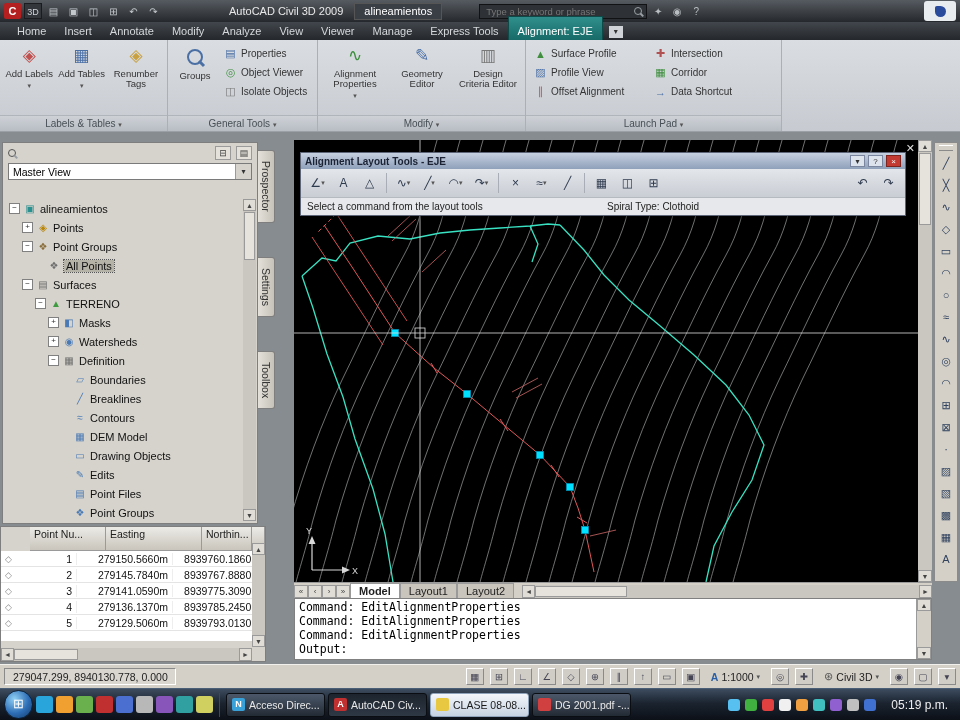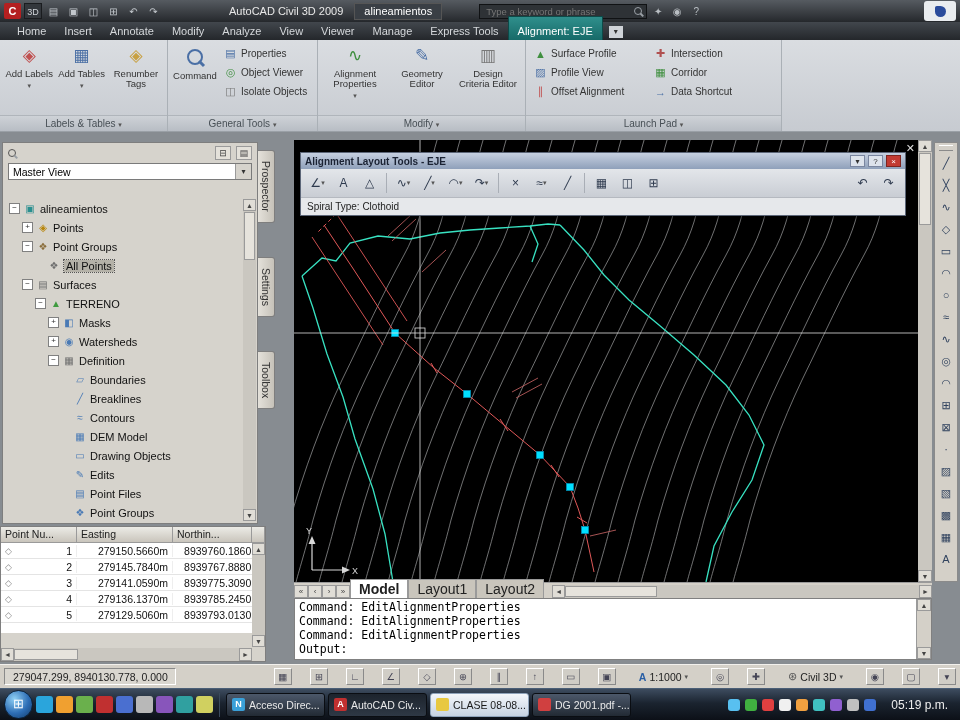--- a/index.html
+++ b/index.html
@@ -90,41 +90,41 @@
   .vscroll .down{position:absolute;bottom:0;left:0;right:0;}
 
   .side-tabs{position:absolute;left:258px;top:150px;width:20px;}
   .vtab{writing-mode:vertical-rl;font-size:10.5px;color:#333;
     background:linear-gradient(90deg,#e4e1da,#c6c2b9);border:1px solid #7e7e7e;border-left:none;
     padding:10px 2px;border-radius:0 3px 3px 0;margin-bottom:34px;box-sizing:border-box;}
 
   
   .points-panel{position:absolute;left:0;top:526px;width:266px;height:136px;
     background:#d6d3cc;border:1px solid #7e7e7e;box-sizing:border-box;}
-  .pt-header{display:flex;height:16px;}
+  .pt-header{display:flex;height:24px;margin-left:29px;}
   .hcell{background:linear-gradient(#ecebe6,#c9c5bc);border-right:1px solid #9a9a9a;
     border-bottom:1px solid #9a9a9a;font-size:10.5px;color:#222;padding:1px 4px;
     box-sizing:border-box;white-space:nowrap;overflow:hidden;}
   .pt-rows{background:#fff;height:90px;position:relative;}
   .prow{display:flex;height:15px;border-bottom:1px solid #e4e4e4;align-items:center;}
   .pcell{font-size:10.5px;color:#111;padding:0 4px;box-sizing:border-box;
     border-right:1px solid #eee;white-space:nowrap;overflow:hidden;}
   .num{display:flex;justify-content:space-between;align-items:center;}
   .pdia{color:#8a8a8a;font-size:9px;}
   .r{text-align:right;}
   .pt-vscroll{position:absolute;right:0;top:16px;bottom:14px;width:13px;background:#cac7c0;}
   .pt-hscroll{position:absolute;left:0;right:13px;bottom:0;height:13px;background:#cac7c0;
     display:flex;align-items:stretch;}
   .hbtn{width:13px;background:#e0ddd6;border:1px solid #9a9a9a;font-size:7px;
     text-align:center;line-height:11px;color:#444;box-sizing:border-box;}
   .hthumb{width:62px;background:#e6e3dc;border:1px solid #9a9a9a;margin:1px 0;}
 
   
   .statusrow{position:absolute;left:0;top:664px;width:960px;height:24px;background:#d4d0c8;
-    border-top:1px solid #f2f0ec;display:flex;align-items:center;gap:18px;
+    border-top:1px solid #f2f0ec;display:flex;align-items:center;gap:6px;
     padding:6px 4px;box-sizing:border-box;}
   .coordcell{width:172px;height:17px;line-height:17px;background:#d9d6cf;font-size:10.5px;color:#222;
     border:1px solid;border-color:#8a8a8a #fff #fff #8a8a8a;padding:0 8px;box-sizing:border-box;white-space:nowrap;}
   .sr-spacer{flex:1;}
   .tg{width:18px;height:17px;border:1px solid;border-color:#fff #8a8a8a #8a8a8a #fff;
     background:#d0cdc6;font-size:9.5px;text-align:center;line-height:16px;color:#445;box-sizing:border-box;}
   .srchip{display:flex;align-items:center;gap:3px;font-size:10.5px;color:#222;padding:0 5px;}
   .srA{color:#2a5fa5;font-weight:bold;}
   .gear{color:#555;font-size:11px;}
 
@@ -150,21 +150,21 @@
   .lt-gap{flex:1;}
   .lt-status{height:18px;background:#e6e8eb;border-top:1px solid #b5b9c0;display:flex;
     align-items:center;font-size:10px;color:#222;padding:0 6px;box-sizing:border-box;}
   .lt-status .prompt{width:300px;}
 
   
   .modeltabs{position:absolute;left:294px;top:582px;width:638px;height:16px;background:#d4d0c8;
     display:flex;align-items:flex-end;box-sizing:border-box;border-top:1px solid #9a9a9a;}
   .mnav{width:14px;height:13px;background:#e0ddd6;border:1px solid #9a9a9a;font-size:8px;
     text-align:center;line-height:12px;color:#444;box-sizing:border-box;}
-  .mtab{font-size:14px;color:#222;padding:1px 8px;border:1px solid #9a9a9a;border-bottom:none;
+  .mtab{font-size:11px;color:#222;padding:1px 8px;border:1px solid #9a9a9a;border-bottom:none;
     background:#c9c5bc;white-space:nowrap;}
   .mtab.active{background:#fff;font-weight:bold;}
   .mt-scroll{flex:1;height:13px;background:#cac7c0;display:flex;margin-left:8px;}
   .mt-scroll .hthumb{width:90px;}
 
   
   .cmdwin{position:absolute;left:294px;top:598px;width:638px;height:62px;background:#fff;
     border:1px solid #808080;box-sizing:border-box;}
   .cmdlines{position:absolute;left:0;top:0;right:15px;bottom:0;padding:1px 4px;overflow:hidden;}
   .cmd{font-family:"DejaVu Sans Mono",monospace;font-size:11.5px;color:#000;height:14px;white-space:pre;}
@@ -265,21 +265,21 @@
       </div>
       <div class="rgroup-label">
         <span>Labels &amp; Tables</span> <span class="dd">▾</span>
       </div>
     </div>
 
     <div class="rgroup" style="width:150px">
       <div class="rgroup-body">
         <div class="bigbtn" style="width:44px">
           <span class="magbig"></span>
-          <span>Command</span>
+          <span>Groups</span>
         </div>
         <div class="smallcol">
           <div class="smallitem">
             <span class="sicon" style="color:#4a6fa5">▤</span>
             <span>Properties</span>
           </div>
           <div class="smallitem">
             <span class="sicon" style="color:#3f8f3f">◎</span>
             <span>Object Viewer</span>
           </div>
@@ -664,20 +664,21 @@
           </span>
         <span class="lt-gap"></span>
         <span class="lt-cell">
             <span>↶</span>
           </span>
         <span class="lt-cell">
             <span>↷</span>
           </span>
       </div>
       <div class="lt-status">
+        <span class="prompt">Select a command from the layout tools</span>
         <span>Spiral Type: Clothoid</span>
       </div>
     </div>
   </div>
 
   <div class="cv-vscroll">
     <div class="sbtn">▲</div>
     <div class="sthumb" style="height:70px"></div>
     <div class="sbtn down">▼</div>
   </div>

